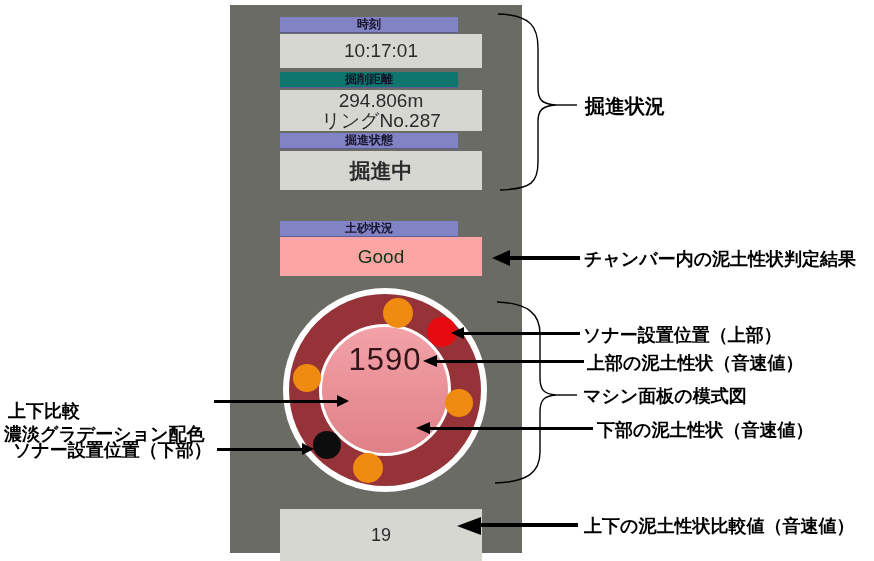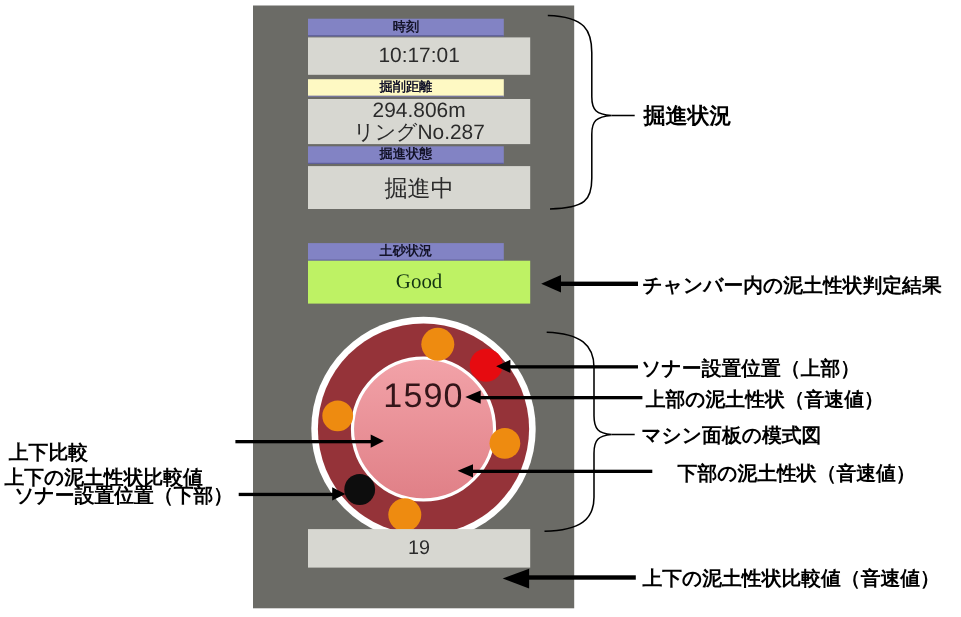--- a/index.html
+++ b/index.html
@@ -27,21 +27,21 @@
   }
   #hdr-time{top:12px;}
   #val-time{top:29px;height:34px;font-size:19px;}
   #hdr-dist{top:67px;}
   #val-dist{top:85px;height:41px;font-size:19px;line-height:20px;}
   #hdr-state{top:128px;}
   #val-state{top:146px;height:39px;font-size:21px;}
   #hdr-soil{top:216px;}
   #val-soil{top:232px;height:39px;font-size:19px;color:#123312;font-weight:normal;}
   #hdr-diff{top:487px;}
-  #val-diff{top:476px;height:35px;font-size:18px;}
+  #val-diff{top:504px;height:52px;font-size:18px;}
   
   #face{position:absolute;left:53px;top:283px;width:204px;height:204px;}
   .circle-white{position:absolute;left:0;top:0;width:204px;height:204px;border-radius:50%;background:#ffffff;}
   .circle-ring{position:absolute;left:6px;top:6px;width:192px;height:192px;border-radius:50%;background:#953339;}
   .circle-inner{
     position:absolute;left:36px;top:36px;width:132px;height:132px;border-radius:50%;
     border:3px solid #ffffff;box-sizing:border-box;
   }
   .face-val{
     position:absolute;left:0;right:0;text-align:center;
@@ -50,21 +50,21 @@
   #upper-val{top:56px;}
   #lower-val{top:124px;}
   .sonar-dot{position:absolute;border-radius:50%;}
   
   .ann{position:absolute;font-weight:bold;color:#000;font-size:18px;line-height:22px;white-space:nowrap;}
   #ann-excavation{left:585px;top:95px;font-size:20px;}
   #ann-judgement{left:584px;top:248px;}
   #ann-sonar-upper{left:583px;top:324px;}
   #ann-upper-prop{left:587px;top:352px;}
   #ann-machine-face{left:583px;top:385px;}
-  #ann-lower-prop{left:616px;top:419px;}
+  #ann-lower-prop{left:597px;top:419px;}
   #ann-comparison{left:584px;top:515px;}
   #ann-updown{left:4px;top:369px;font-size:18px;line-height:23px;margin-top:31px;}
   #ann-updown .l1{padding-left:4px;}
   #ann-sonar-lower{left:13px;top:439px;}
   
   .aline{position:absolute;background:#000;}
   .ahead{position:absolute;width:0;height:0;border-style:solid;border-color:transparent;}
   
   #arrow-good-line{left:510px;top:256px;width:70px;height:4px;}
   #arrow-good-head{left:492px;top:250px;border-width:8px 18px 8px 0;border-right-color:#000;}
@@ -85,31 +85,31 @@
   #braces{position:absolute;left:0;top:0;width:874px;height:561px;pointer-events:none;}
 </style>
 </head>
 <body>
 
 <div id="panel" style="background: rgb(107, 107, 102);">
 
   <div class="hdr" id="hdr-time" style="background: rgb(130, 131, 196);">時刻</div>
   <div class="valbox" id="val-time" style="background: rgb(215, 215, 209);">10:17:01</div>
 
-  <div class="hdr" id="hdr-dist" style="background: #fef9c3;">掘削距離</div>
+  <div class="hdr" id="hdr-dist" style="background: #0f766e;">掘削距離</div>
   <div class="valbox" id="val-dist" style="background: rgb(215, 215, 209);">
     <span>294.806m</span>
     <span>リングNo.287</span>
   </div>
 
   <div class="hdr" id="hdr-state" style="background: rgb(130, 131, 196);">掘進状態</div>
-  <div class="valbox" id="val-state" style="background: rgb(215, 215, 209);">掘進中</div>
+  <div class="valbox" id="val-state" style="background: rgb(215, 215, 209); font-weight: bold;">掘進中</div>
 
   <div class="hdr" id="hdr-soil" style="background: rgb(130, 131, 196);">土砂状況</div>
-  <div class="valbox" id="val-soil" style="background: #bef264; font-family: Liberation Serif, serif;">Good</div>
+  <div class="valbox" id="val-soil" style="background: #fca5a5;">Good</div>
 
   <div id="face">
     <div class="circle-white"></div>
     <div class="circle-ring" id="ring" style="background: rgb(149, 51, 57);"></div>
     <div class="circle-inner" id="inner" style="background: linear-gradient(rgb(242, 162, 168) 0%, rgb(224, 128, 135) 100%);"></div>
     <div class="face-val" id="upper-val">1590</div>
     <div id="dots">
         <div class="sonar-dot" style="left: 144px; top: 29px; width: 30px; height: 30px; background: rgb(230, 11, 16);"></div>
         <div class="sonar-dot" style="left: 30px; top: 143px; width: 28px; height: 28px; background: rgb(13, 13, 13);"></div>
         <div class="sonar-dot" style="left: 100px; top: 10px; width: 30px; height: 30px; background: rgb(238, 139, 16);"></div>
@@ -155,15 +155,15 @@
 <div class="ann" id="ann-excavation">掘進状況</div>
 <div class="ann" id="ann-judgement">チャンバー内の泥土性状判定結果</div>
 <div class="ann" id="ann-sonar-upper">ソナー設置位置（上部）</div>
 <div class="ann" id="ann-upper-prop">上部の泥土性状（音速値）</div>
 <div class="ann" id="ann-machine-face">マシン面板の模式図</div>
 <div class="ann" id="ann-lower-prop">下部の泥土性状（音速値）</div>
 <div class="ann" id="ann-comparison">上下の泥土性状比較値（音速値）</div>
 
 <div class="ann" id="ann-updown">
   <div class="l1">上下比較</div>
-  <div class="l2">上下の泥土性状比較値</div>
+  <div class="l2">濃淡グラデーション配色</div>
 </div>
 <div class="ann" id="ann-sonar-lower">ソナー設置位置（下部）</div>
 
 </body></html>

